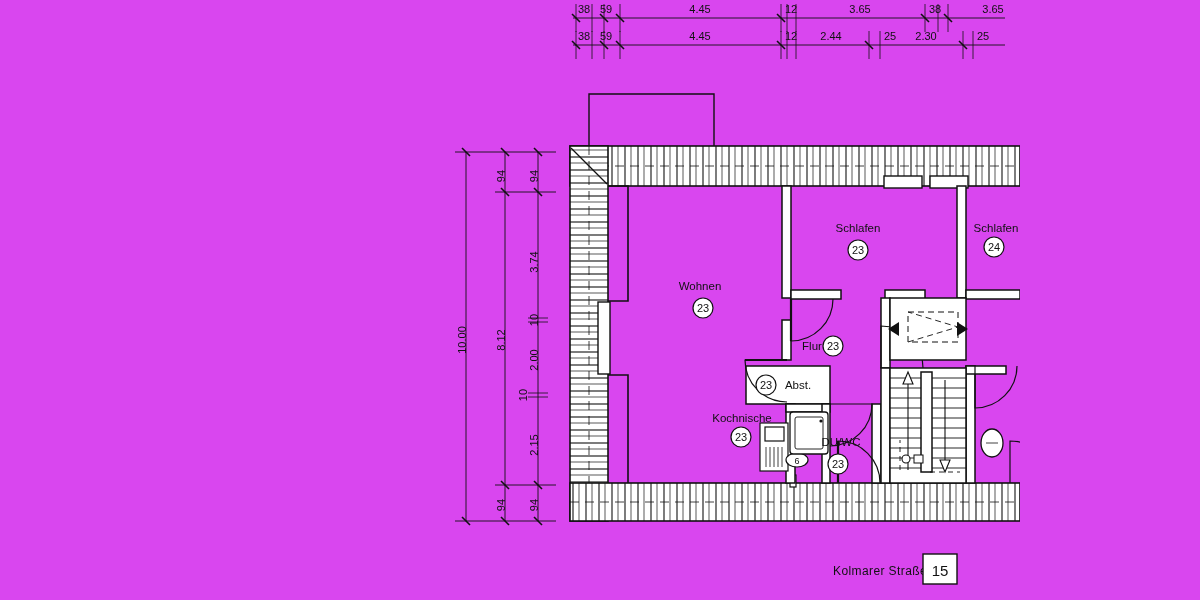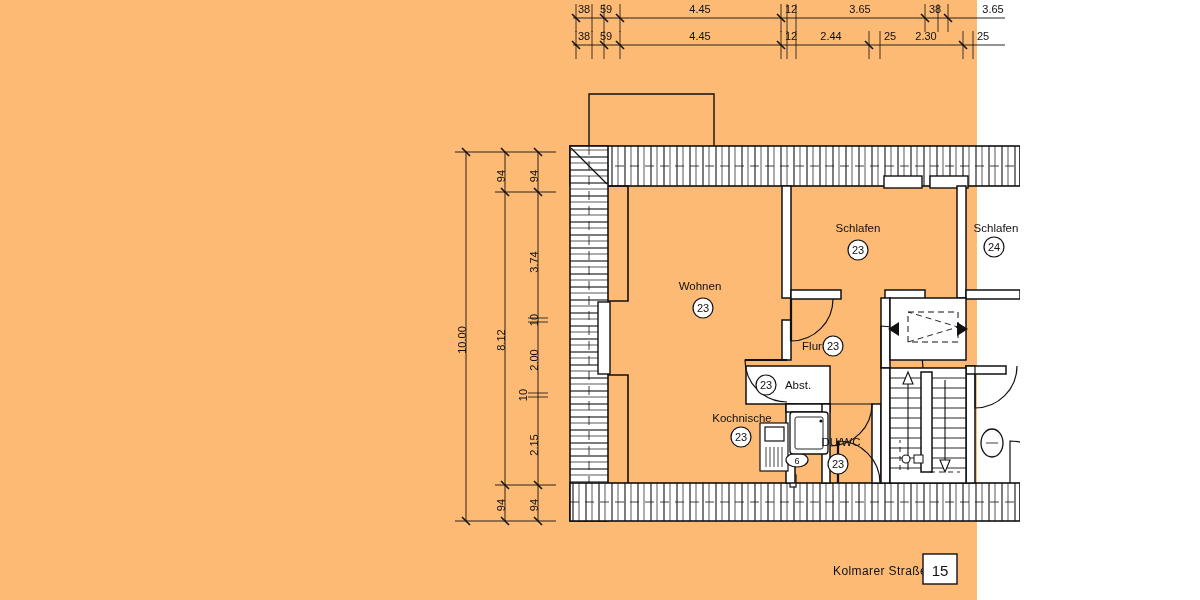--- a/index.html
+++ b/index.html
@@ -1,18 +1,18 @@
 <!DOCTYPE html>
 <html><head>
 <meta charset="utf-8">
 <style>
   html,body{margin:0;padding:0;background:#ffffff;}
   body{width:1200px;height:600px;overflow:hidden;
        font-family:"Liberation Sans",sans-serif;color:#111;}
-  #stage{position:relative;width:977px;height:600px;background:#fdba74;}
+  #stage{position:relative;width:1200px;height:600px;background:#d946ef;}
   svg#plan{position:absolute;left:0;top:0;width:1200px;height:600px;display:block;}
   .dimtxt{font-family:"Liberation Sans",sans-serif;font-size:11px;fill:#111;}
   .roomtxt{font-family:"Liberation Sans",sans-serif;font-size:11.5px;fill:#111;}
   .numtxt{font-family:"Liberation Sans",sans-serif;font-size:11px;fill:#111;}
   .streettxt{font-family:"Liberation Sans",sans-serif;font-size:12px;fill:#111;letter-spacing:.4px;}
   .housenum{font-family:"Liberation Sans",sans-serif;font-size:15px;fill:#111;}
 </style>
 </head>
 <body>
 

